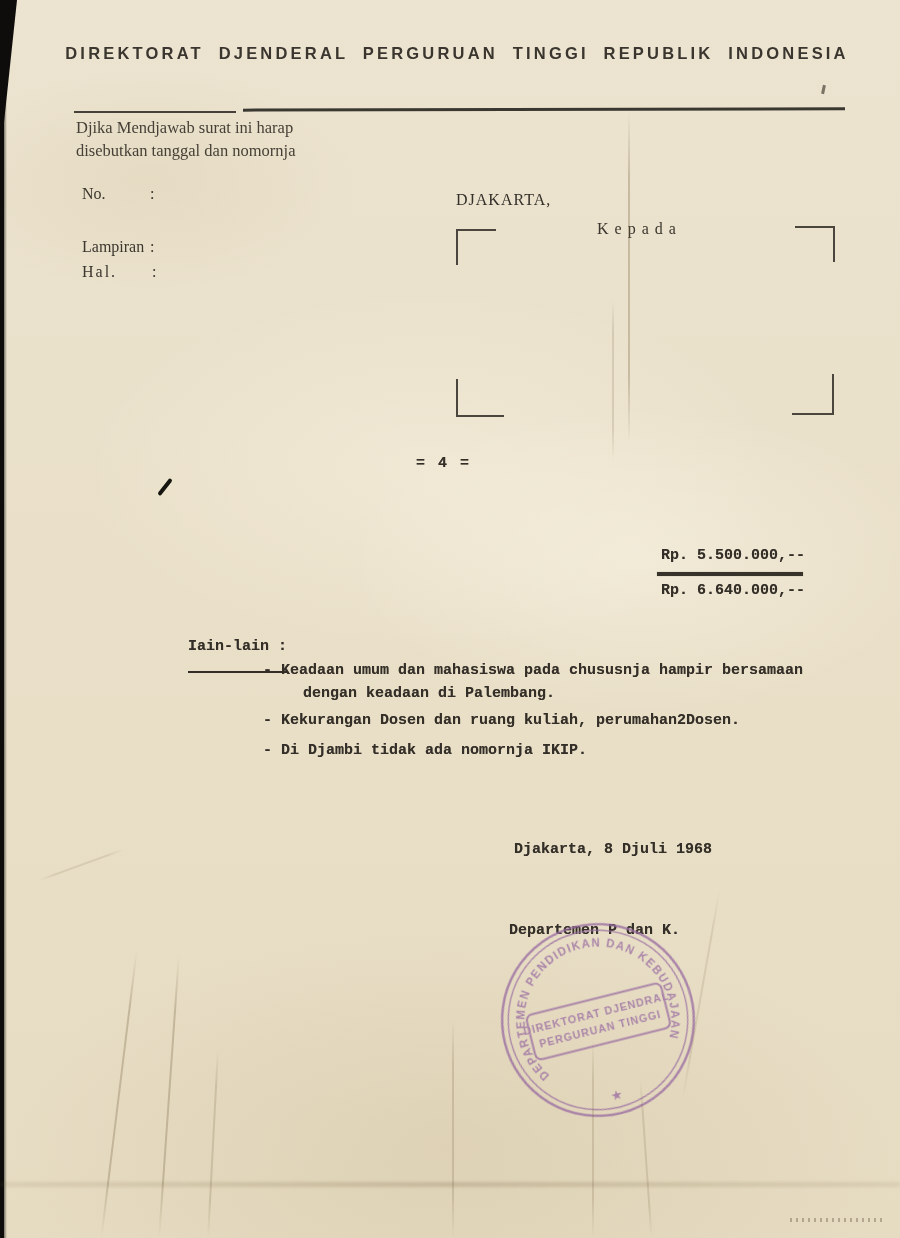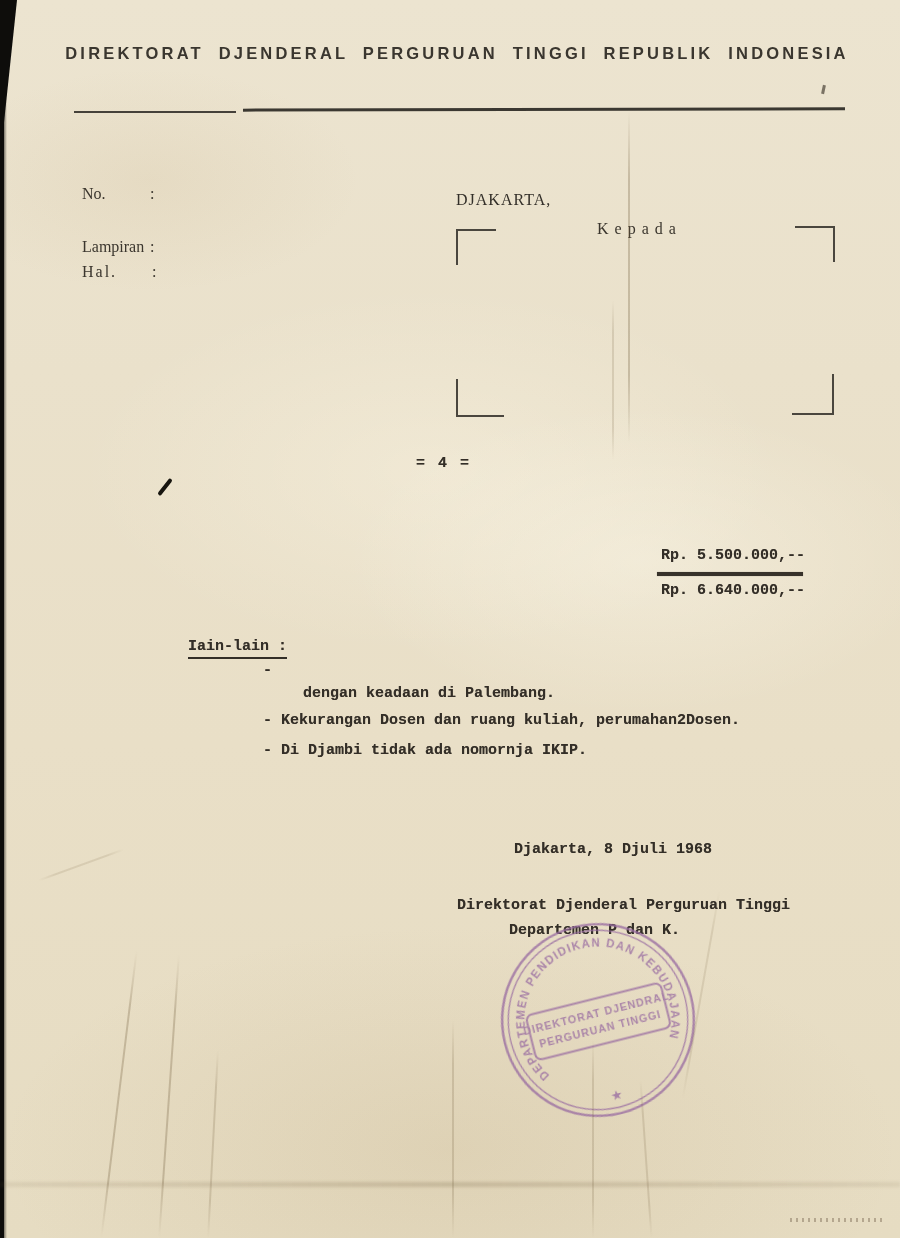--- a/index.html
+++ b/index.html
@@ -37,21 +37,21 @@
   .br-br{left:792px;top:374px;width:40px;height:39px;border-bottom-width:2px;border-right-width:2px;}
   
   .tw{font-family:"Liberation Mono","DejaVu Sans Mono",monospace;font-weight:bold;
       font-size:15px;color:#332e27;text-shadow:0 0 .6px rgba(51,46,39,.55);}
   .pagenum{left:416px;top:455px;letter-spacing:2px;}
   .bud-item{left:309px;top:549px;}
   .bud-amt1{left:661px;top:547px;}
   .bud-rule{left:657px;top:572px;width:146px;height:4px;background:#37322a;box-shadow:0 0 1px rgba(55,50,42,.6);}
   .bud-amt2{left:661px;top:582px;}
   .others-head{left:188px;top:638px;}
-  .others-head span{border-bottom:2px solid #332e27;padding-bottom:2px;}
+  .others-head span{border-bottom:2px solid #332e27;padding-bottom:16px;}
   .item{left:263px;display:flex;}
   .item .dash{margin-right:9px;}
   .item .l2{margin-left:22px;}
   .item{line-height:23px;}
   .it1{top:659px;}
   .it2{top:709px;}
   .it3{top:739px;}
   .date{left:514px;top:841px;}
   .org1{left:457px;top:897px;}
   .org2{left:509px;top:922px;}
@@ -72,20 +72,24 @@
 
 <div class="page">
 
   <div class="abs edge-left"></div>
   <div class="abs edge-fade"></div>
   <div class="abs edge-wedge"></div>
 
   <div class="abs lh1">DIREKTORAT DJENDERAL PERGURUAN TINGGI REPUBLIK INDONESIA</div>
   <div class="abs rule-a"></div>
   <div class="abs rule-b"></div>
+  <div class="abs note">
+    <div>Djika Mendjawab surat ini harap</div>
+    <div>disebutkan tanggal dan nomornja</div>
+  </div>
 
   <div class="abs refrow" style="top:185px;">
     <span class="lab">No.</span>
     <span>:</span>
   </div>
   <div class="abs refrow" style="top:238px;">
     <span class="lab">Lampiran</span>
     <span>:</span>
   </div>
   <div class="abs refrow" style="top:263px;letter-spacing:2px;">
@@ -105,35 +109,34 @@
   <div class="abs tw bud-amt1">Rp. 5.500.000,--</div>
   <div class="abs bud-rule"></div>
   <div class="abs tw bud-amt2">Rp. 6.640.000,--</div>
 
   <div class="abs tw others-head">
     <span>Iain-lain :</span>
   </div>
   <div class="abs tw item it1">
     <span class="dash">-</span>
     <span>
-      <br>
+      <span class="l1">Keadaan umum dan mahasiswa pada chususnja hampir bersamaan</span><br>
       <span class="l2">dengan keadaan di Palembang.</span>
     </span>
   </div>
   <div class="abs tw item it2">
     <span class="dash">-</span>
     <span>Kekurangan Dosen dan ruang kuliah, perumahan2Dosen.</span>
   </div>
   <div class="abs tw item it3">
     <span class="dash">-</span>
     <span>Di Djambi tidak ada nomornja IKIP.</span>
   </div>
 
   <div class="abs tw date">Djakarta, 8 Djuli 1968</div>
-  <div class="abs tw org1">Direktorat Djenderal Perguruan Tinggi</div>
   <div class="abs tw org2">Departemen P dan K.</div>
 
   <svg class="abs stamp" viewBox="0 0 200 200">
     <g fill="none" stroke="#9a6da2">
       <circle cx="100" cy="100" r="94" stroke-width="2.4"></circle>
       <circle cx="100" cy="100" r="88" stroke-width="1.3"></circle>
       <rect x="32" y="79" width="136" height="45" rx="6" stroke-width="2"></rect>
     </g>
     <path id="stamp-arc" d="M 41 141.3 A 72 72 0 1 1 156.7 144.3" fill="none" stroke="none"></path>
     <text font-family="Liberation Sans, sans-serif" font-size="12" font-weight="bold" fill="#9a6da2" letter-spacing="1.5">

